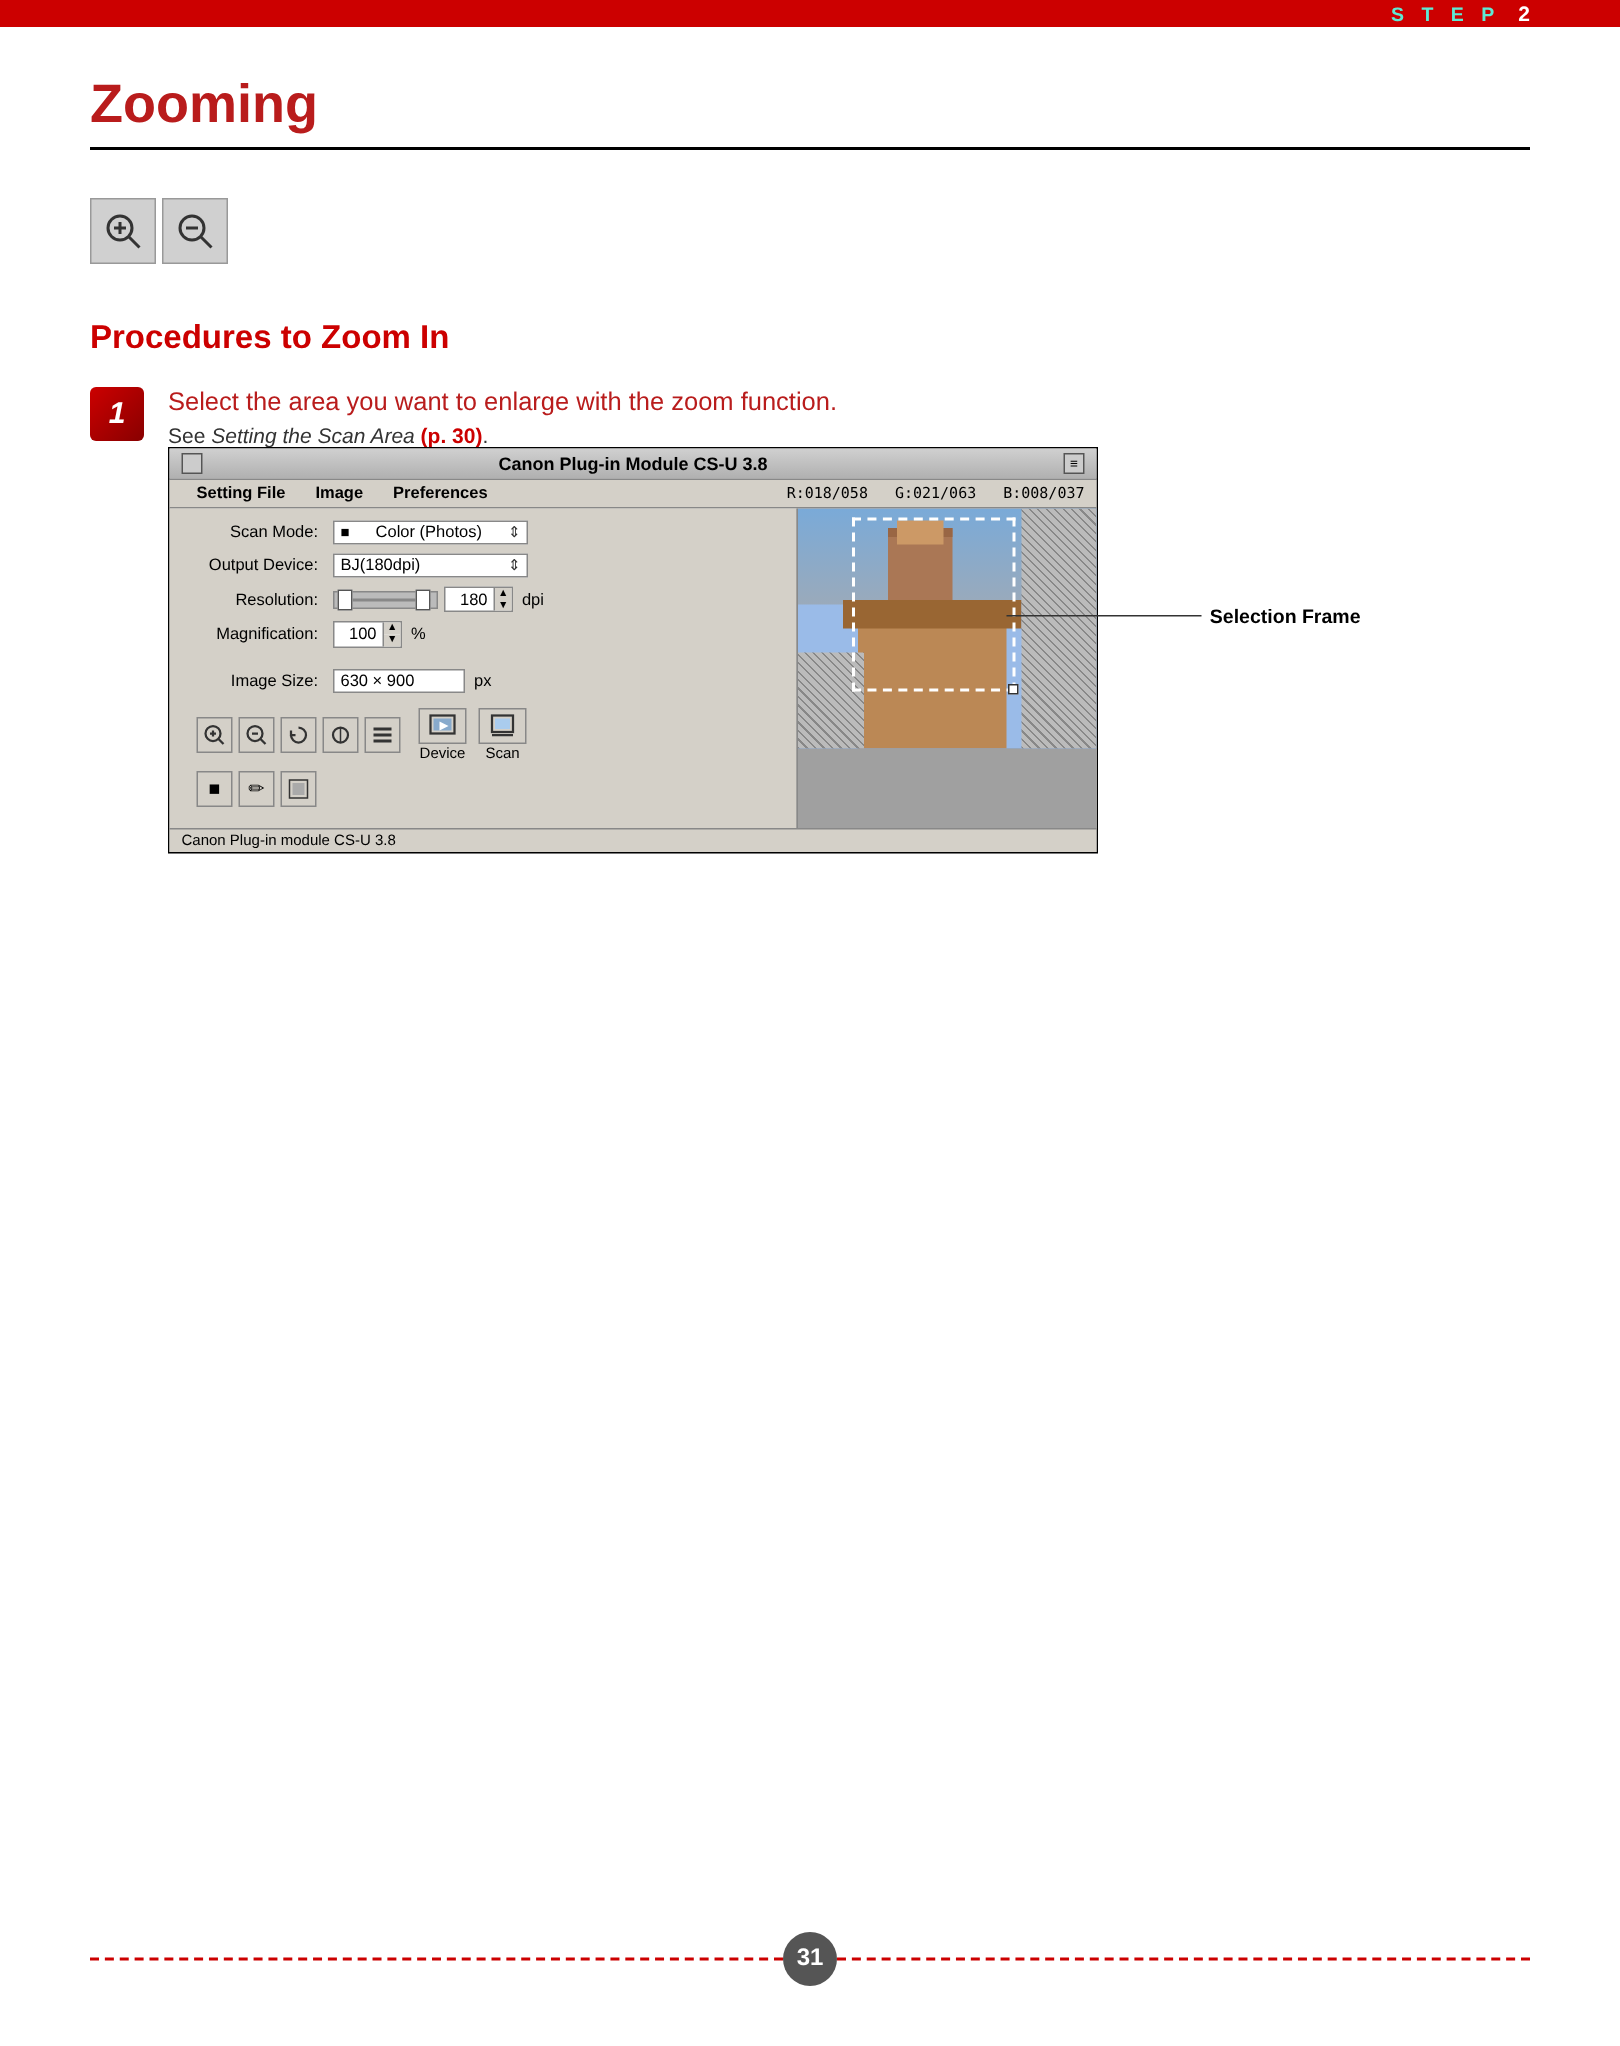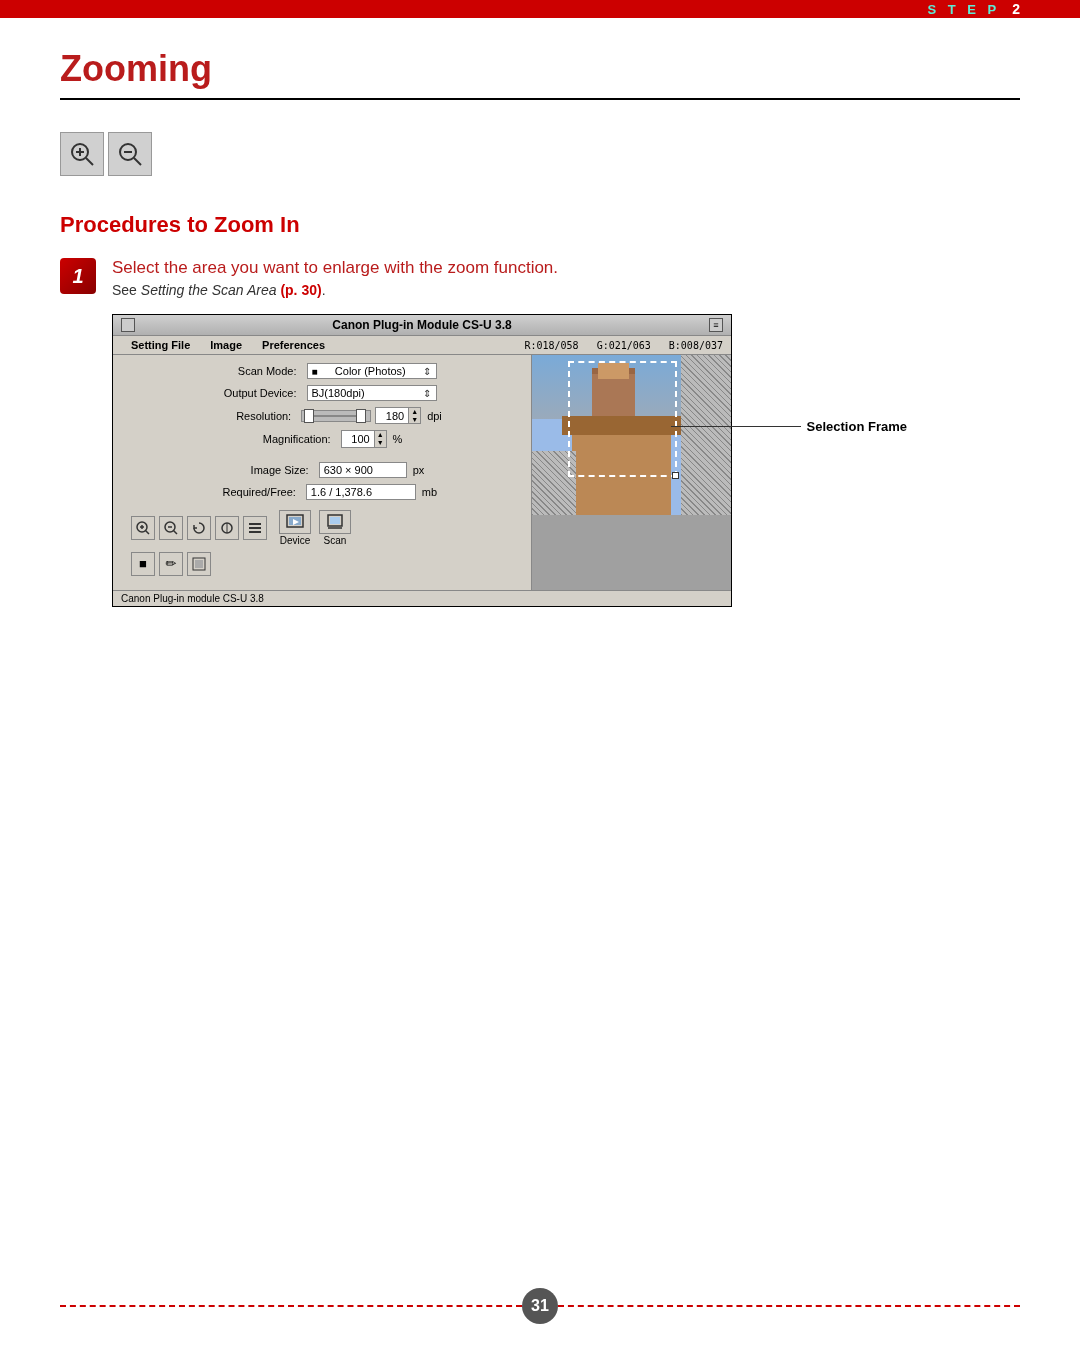--- a/index.html
+++ b/index.html
@@ -138,21 +138,20 @@
     .step-main-text {
       font-size: 17px;
       font-weight: normal;
       color: #b91c1c;
       margin-bottom: 4px;
     }
 
     .step-sub-text {
       font-size: 14px;
       color: #333;
-      margin-bottom: 16px;
     }
 
     .step-sub-text em {
       font-style: italic;
     }
 
     .step-sub-text strong {
       color: #cc0000;
       font-weight: bold;
     }
@@ -239,21 +238,20 @@
     .app-controls {
       flex: 1;
       padding: 8px 10px;
     }
 
     .control-row {
       display: flex;
       align-items: center;
       margin-bottom: 6px;
       gap: 4px;
-      justify-content: center;
     }
 
     .control-label {
       width: 95px;
       font-size: 11px;
       color: #000;
       text-align: right;
       padding-right: 6px;
     }
 
@@ -593,29 +591,20 @@
                 <div class="control-row">
                   <span class="control-label">Image Size:</span>
                   <div style="display:flex;align-items:center;gap:4px;">
                     <div class="px-input">
                       <span>630 × 900</span>
                     </div>
                     <span class="unit-label">px</span>
                   </div>
                 </div>
 
-                <div class="control-row">
-                  <span class="control-label">Required/Free:</span>
-                  <div style="display:flex;align-items:center;gap:4px;">
-                    <div class="mb-input">
-                      <span>1.6 / 1,378.6</span>
-                    </div>
-                    <span class="unit-label">mb</span>
-                  </div>
-                </div>
 
                 <div class="app-toolbar">
                   <div class="tool-btn">
                     <svg width="16" height="16" viewBox="0 0 16 16">
                         <circle cx="7" cy="7" r="5" fill="none" stroke="#333" stroke-width="1.5"></circle>
                         <line x1="10.5" y1="10.5" x2="14" y2="14" stroke="#333" stroke-width="1.5"></line>
                         <line x1="5" y1="7" x2="9" y2="7" stroke="#333" stroke-width="1.5"></line>
                         <line x1="7" y1="5" x2="7" y2="9" stroke="#333" stroke-width="1.5"></line>
                       </svg>
                   </div>

